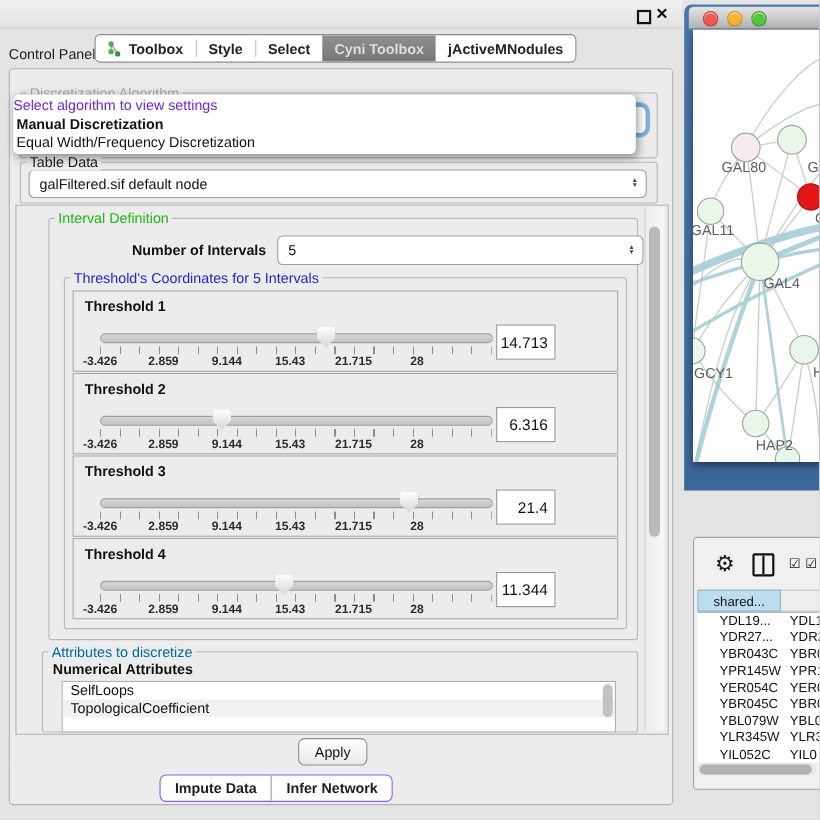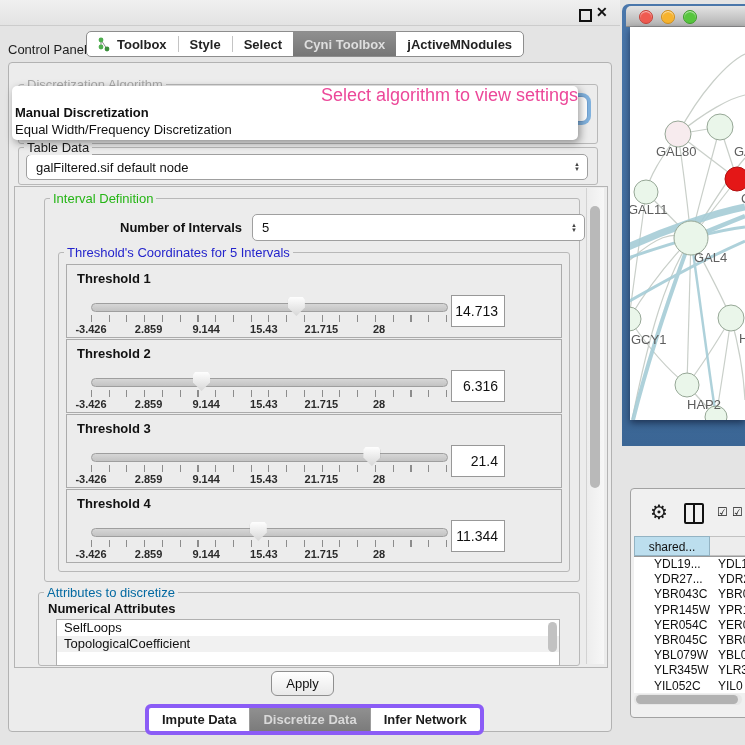--- a/index.html
+++ b/index.html
@@ -27,21 +27,21 @@
   .groupbox{border:1px solid #b8b8b8;border-radius:3px;}
   .grouptitle{position:absolute;font-size:13px;background:#ececec;padding:0 3px;white-space:nowrap;}
 
   .disc-group{left:18px;top:84px;width:578px;height:58px;}
   .disc-title{left:24px;top:77px;color:#a8a8a8;}
   .ghost-combo{left:26px;top:96px;width:560px;height:24px;background:#fff;border:1px solid #6f9fd0;
                border-radius:6px;box-shadow:0 0 0 3px rgba(92,158,216,.75);}
 
   .popup{left:12px;top:86px;width:566px;height:54px;background:#fff;border-radius:5px;
          box-shadow:2px 3px 9px rgba(0,0,0,.4);z-index:30;}
-  .popup .ph{height:18px;line-height:19px;text-align:right;color:#ec4899;font-size:18px;}
+  .popup .ph{height:18px;line-height:19px;text-align:left;color:#6d28d9;font-size:13px;}
   .popup .it{height:17px;line-height:17px;padding-left:3px;font-size:13px;color:#111;}
   .popup .it.b{font-weight:bold;}
 
   .td-group{left:18px;top:147px;width:578px;height:36px;}
   .td-title{left:24px;top:140px;color:#1a1a1a;z-index:2;}
   .combo{background:#fff;border:1px solid #9f9f9f;border-radius:5px;font-size:13px;color:#111;
          display:flex;align-items:center;}
   .combo .txt{padding-left:9px;flex:1;}
   .spin{display:flex;flex-direction:column;align-items:center;margin-right:7px;color:#444;
         font-size:6px;line-height:5px;}
@@ -83,21 +83,21 @@
   .attr-list .li{height:16px;line-height:16px;font-size:13px;color:#111;padding-left:7px;}
   .attr-list .li:nth-child(even){background:#f1f1f1;}
   .attr-scroll{position:absolute;right:2px;top:2px;width:9px;height:38px;}
   .attr-scroll .th{width:9px;height:30px;background:#c2c2c2;border-radius:5px;}
 
   .apply-btn{left:271px;top:671px;width:61px;height:23px;background:linear-gradient(#ffffff,#e9e9e9);
              border:1px solid #8f8f8f;border-radius:6px;font-size:13px;color:#111;
              display:flex;align-items:center;justify-content:center;}
 
   .btabbar{left:145px;top:704px;height:23px;display:inline-flex;align-items:stretch;background:#fff;
-           border:4px solid #8b5cf6;border-radius:6px;overflow:hidden;}
+           border:1px solid #8b5cf6;border-radius:6px;overflow:hidden;}
   .btabbar .seg{display:flex;align-items:center;padding:0 13px;font-size:13px;font-weight:bold;color:#1c1c1c;
                 border-left:1px solid #9c9c9c;}
   .btabbar .seg:first-child{border-left:none;}
   .btabbar .seg.sel{background:linear-gradient(#909090,#7b7b7b);color:#d9d9d9;}
 
   
   .net-window{left:622px;top:4px;width:123px;height:442px;background:linear-gradient(#4a77ab,#3b6695);
               border-radius:7px 0 0 0;}
   .net-titlebar{left:626px;top:6px;width:119px;height:20px;background:linear-gradient(#e4e4e4,#b2b2b2);
                 border-radius:5px 0 0 0;border-bottom:1px solid #8d8d8d;}
@@ -275,23 +275,20 @@
     <div class="attr-scroll">
         <div class="th"></div>
       </div>
   </div>
 
   <div class="abs apply-btn">Apply</div>
 
   <div class="abs btabbar">
     <div class="seg">
         <span>Impute Data</span>
-      </div>
-    <div class="seg sel">
-        <span>Discretize Data</span>
       </div>
     <div class="seg">
         <span>Infer Network</span>
       </div>
   </div>
 
   <div class="abs net-window"></div>
   <div class="abs net-titlebar">
     <span class="light" style="left:13px;background:#ef5a50;border:1px solid #c4423a;"></span>
     <span class="light" style="left:35px;background:#f6b32e;border:1px solid #cf8f1e;"></span>

